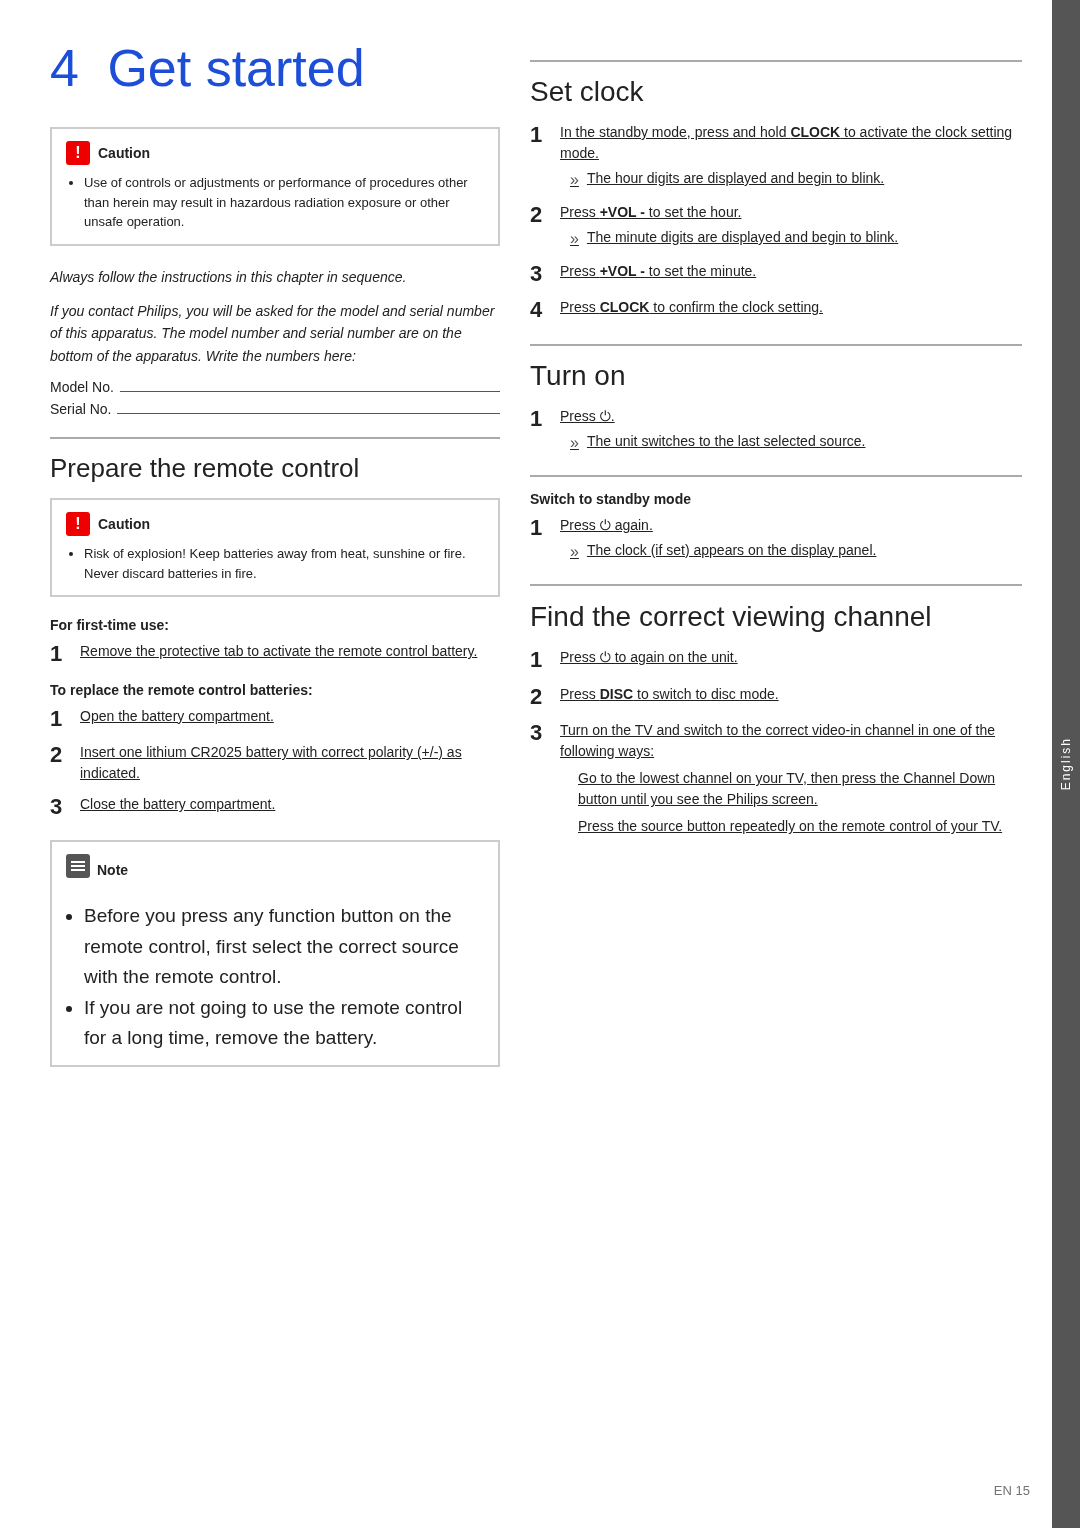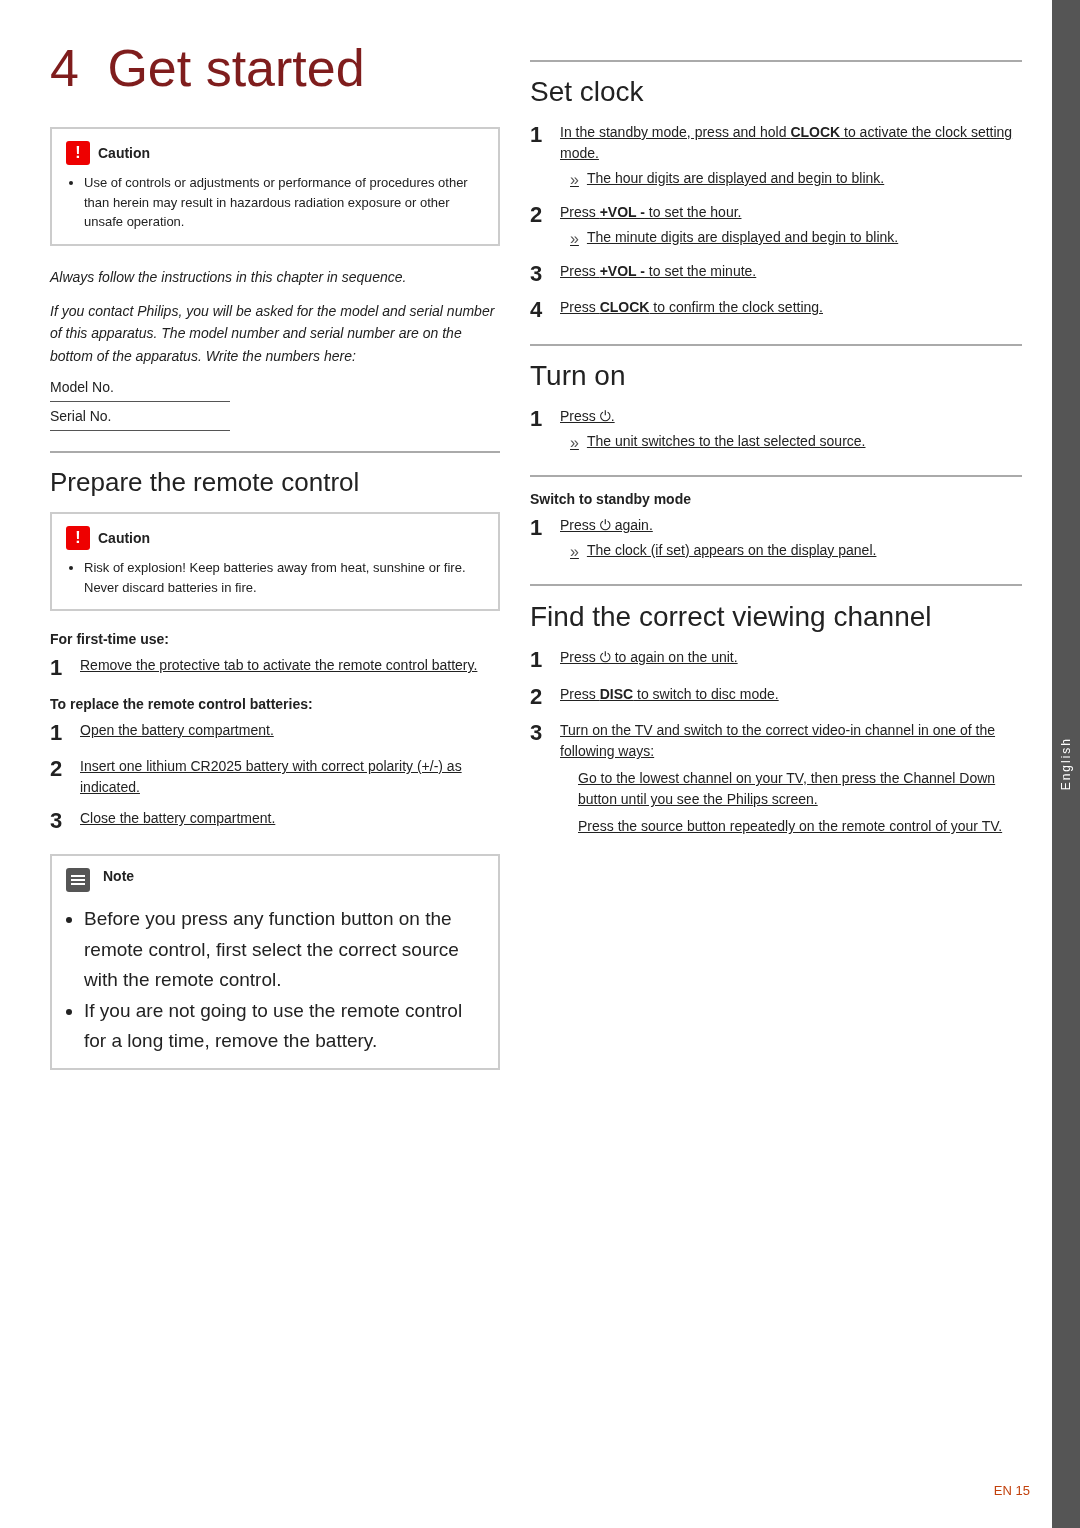--- a/index.html
+++ b/index.html
@@ -44,21 +44,21 @@
     .left-column {
       width: 450px;
       flex-shrink: 0;
     }
     .right-column {
       flex: 1;
     }
     h1.page-title {
       font-size: 52px;
       font-weight: 300;
-      color: #7f1d1d;
+      color: #1d4ed8;
       margin-bottom: 30px;
       line-height: 1.1;
     }
     h1.page-title .chapter-num {
       margin-right: 14px;
     }
     .caution-box {
       border: 2px solid #ccc;
       padding: 12px 14px;
       margin-bottom: 20px;
@@ -89,25 +89,25 @@
       font-size: 13px;
       line-height: 1.5;
     }
     .note-box {
       border: 2px solid #ccc;
       padding: 12px 14px;
       margin-top: 20px;
     }
     .note-header {
       display: flex;
-      align-items: flex-start;
-      gap: 13px;
-      font-weight: bold;
-      font-size: 14px;
-      margin-bottom: 12px;
+      align-items: flex-end;
+      gap: 7px;
+      font-weight: bold;
+      font-size: 14px;
+      margin-bottom: 23px;
     }
     .note-icon {
       width: 24px;
       height: 24px;
       background: #555;
       color: #fff;
       font-weight: bold;
       font-size: 12px;
       display: flex;
       align-items: center;
@@ -135,21 +135,20 @@
       line-height: 1.6;
       margin-bottom: 12px;
       font-style: italic;
     }
     .field-line {
       font-size: 14px;
       margin-bottom: 6px;
       display: flex;
       align-items: baseline;
       gap: 6px;
-      flex-direction: column;
     }
     .field-underline {
       flex: 1;
       border-bottom: 1px solid #555;
       min-width: 180px;
     }
     .section-divider {
       border: none;
       border-top: 2px solid #aaa;
       margin: 20px 0 14px 0;
@@ -216,21 +215,21 @@
     .right-column h2 {
       font-size: 28px;
       font-weight: 400;
       margin-bottom: 14px;
     }
     .page-number-area {
       position: absolute;
       bottom: 30px;
       right: 50px;
       font-size: 13px;
-      color: #c2410c;
+      color: #737373;
     }
     .bullet-list {
       list-style: disc;
       padding-left: 18px;
       font-size: 14px;
       line-height: 1.6;
     }
     .bullet-list li {
       margin-bottom: 6px;
     }

